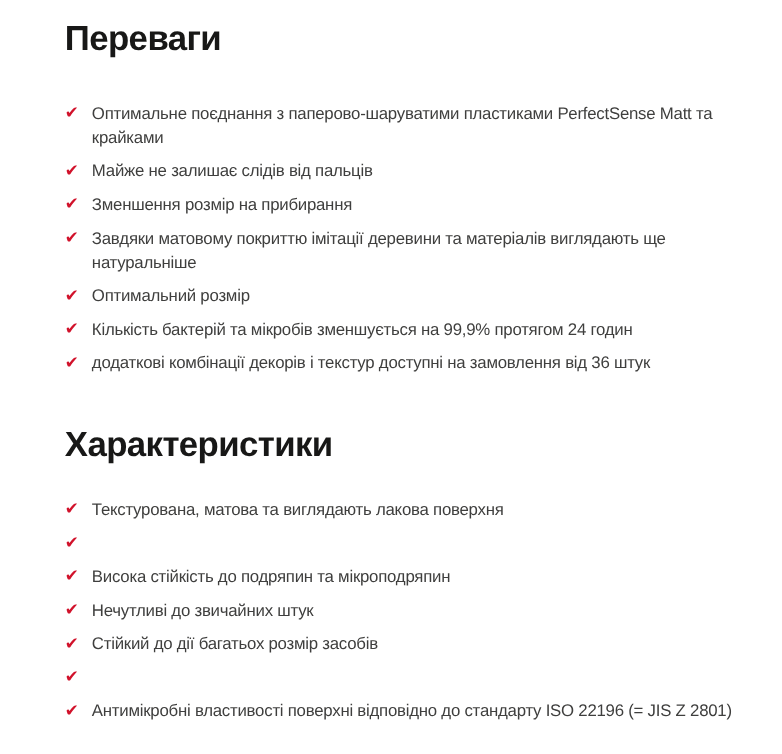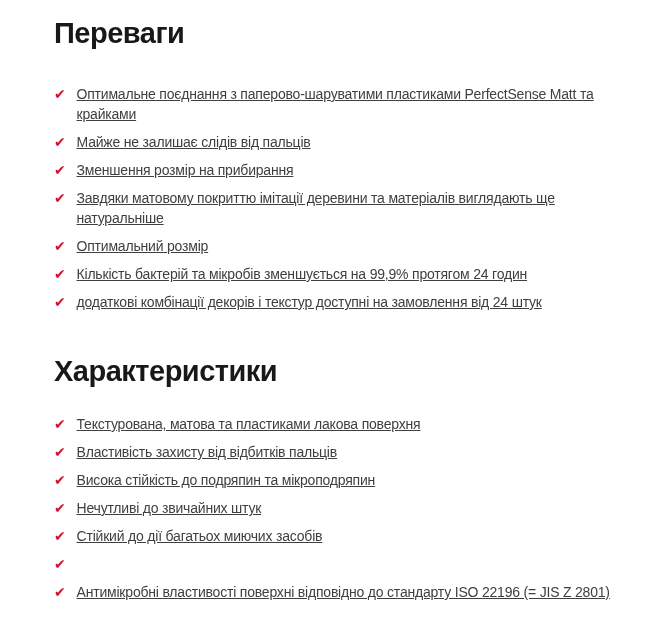--- a/index.html
+++ b/index.html
@@ -47,21 +47,20 @@
     font-size:14px;
     line-height:20px;
     font-weight:700;
     flex:0 0 auto;
     transform:translateY(-0.5px);
   }
   .item-text{
     white-space:pre-line;
     max-width:565px;
     color:var(--text);
-    text-decoration:underline;
   }
 </style>
 </head>
 <body>
 
 <main class="content" data-name="content">
 
   <section data-name="section-advantages">
     <h2 class="section-heading" data-name="advantages-heading">Переваги</h2>
     <ul class="feature-list" data-name="advantages-list">
@@ -86,47 +85,46 @@
         <li data-name="list-item">
           <span class="check-icon" data-name="check-icon">✔</span>
           <span class="item-text" data-name="list-item-text">Оптимальний розмір</span>
         </li>
         <li data-name="list-item">
           <span class="check-icon" data-name="check-icon">✔</span>
           <span class="item-text" data-name="list-item-text">Кількість бактерій та мікробів зменшується на 99,9% протягом 24 годин</span>
         </li>
         <li data-name="list-item">
           <span class="check-icon" data-name="check-icon">✔</span>
-          <span class="item-text" data-name="list-item-text">додаткові комбінації декорів і текстур доступні на замовлення від 24 штук</span>
+          <span class="item-text" data-name="list-item-text">додаткові комбінації декорів і текстур доступні на замовлення від 36 штук</span>
         </li>
       </ul>
   </section>
 
   <section data-name="section-characteristics">
     <h2 class="section-heading" data-name="characteristics-heading">Характеристики</h2>
     <ul class="feature-list" data-name="characteristics-list">
         <li data-name="list-item">
           <span class="check-icon" data-name="check-icon">✔</span>
-          <span class="item-text" data-name="list-item-text">Текстурована, матова та пластиками лакова поверхня</span>
+          <span class="item-text" data-name="list-item-text">Текстурована, матова та виглядають лакова поверхня</span>
         </li>
         <li data-name="list-item">
           <span class="check-icon" data-name="check-icon">✔</span>
-          <span class="item-text" data-name="list-item-text">Властивість захисту від відбитків пальців</span>
         </li>
         <li data-name="list-item">
           <span class="check-icon" data-name="check-icon">✔</span>
           <span class="item-text" data-name="list-item-text">Висока стійкість до подряпин та мікроподряпин</span>
         </li>
         <li data-name="list-item">
           <span class="check-icon" data-name="check-icon">✔</span>
           <span class="item-text" data-name="list-item-text">Нечутливі до звичайних штук</span>
         </li>
         <li data-name="list-item">
           <span class="check-icon" data-name="check-icon">✔</span>
-          <span class="item-text" data-name="list-item-text">Стійкий до дії багатьох миючих засобів</span>
+          <span class="item-text" data-name="list-item-text">Стійкий до дії багатьох розмір засобів</span>
         </li>
         <li data-name="list-item">
           <span class="check-icon" data-name="check-icon">✔</span>
         </li>
         <li data-name="list-item">
           <span class="check-icon" data-name="check-icon">✔</span>
           <span class="item-text" data-name="list-item-text">Антимікробні властивості поверхні відповідно до стандарту ISO 22196 (= JIS Z 2801)</span>
         </li>
       </ul>
   </section>

